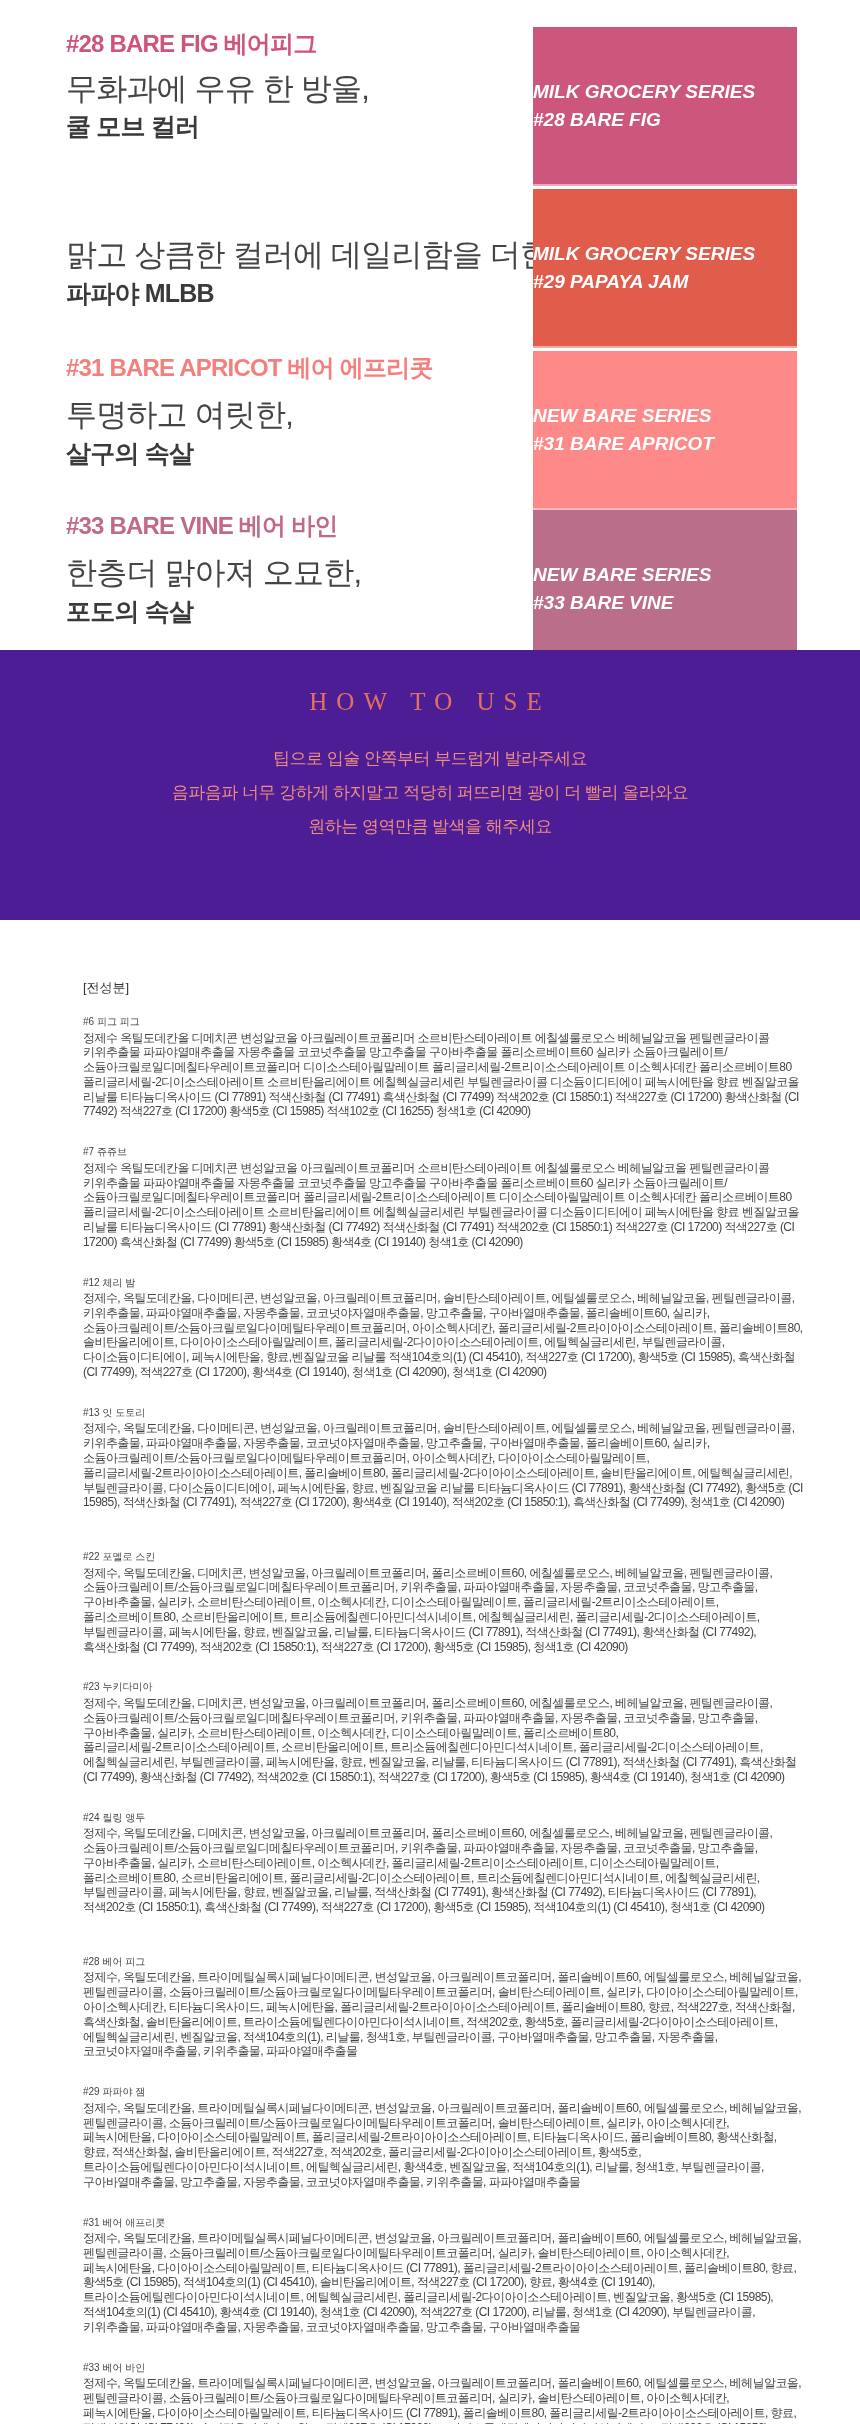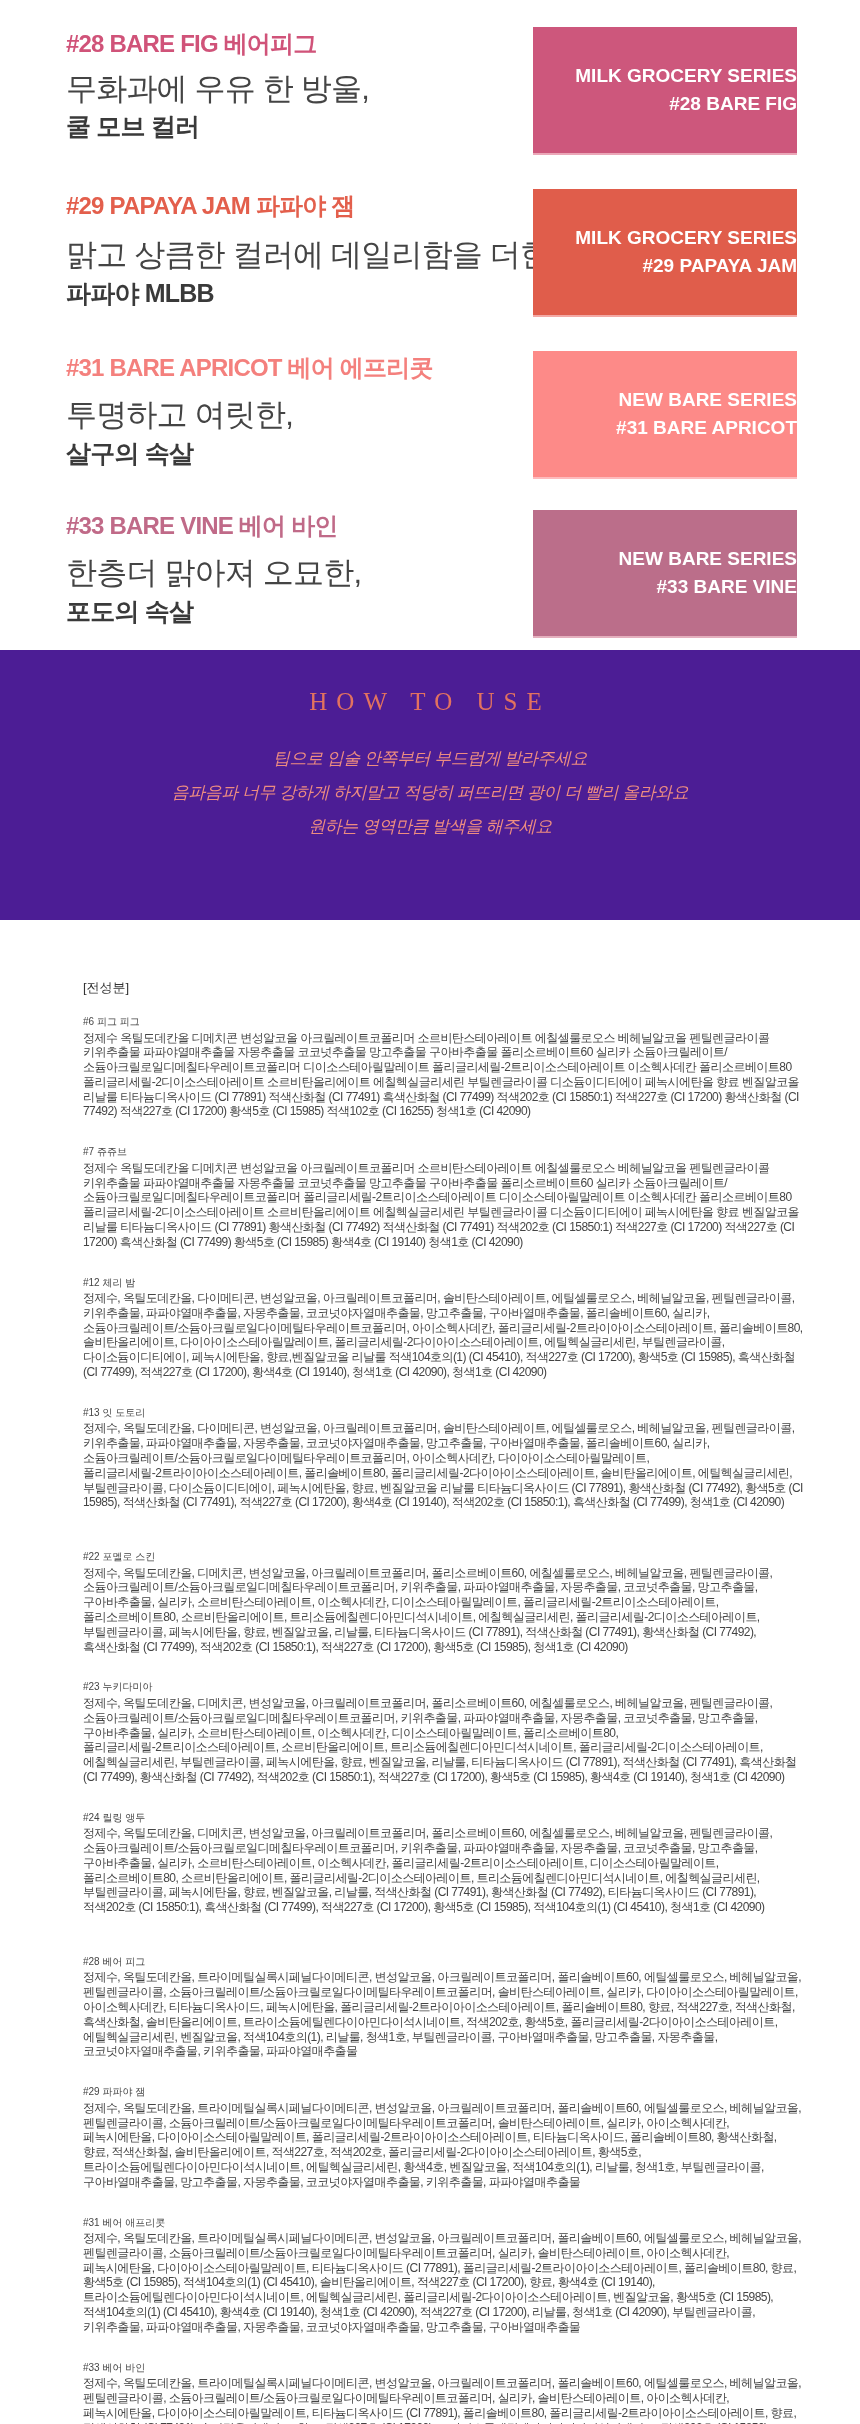--- a/index.html
+++ b/index.html
@@ -4,25 +4,25 @@
 <style>
   * { box-sizing: border-box; margin: 0; padding: 0; }
   html, body { width: 860px; background: #ffffff; }
   body { font-family: "Liberation Sans", "DejaVu Sans", sans-serif; color: #333; }
 
   .shades { position: relative; width: 860px; height: 650px; background: #fff; }
   .shade { position: absolute; left: 0; width: 860px; height: 140px; }
   .shade .title { position: absolute; left: 66px; top: 0; font-size: 24px; font-weight: bold; letter-spacing: -0.8px; white-space: nowrap; }
   .shade .desc { position: absolute; left: 66px; top: 40px; font-size: 31px; color: #444; letter-spacing: -0.8px; white-space: nowrap; }
   .shade .emph { position: absolute; left: 66px; top: 82px; font-size: 25px; font-weight: bold; color: #3a3a3a; letter-spacing: -0.8px; white-space: nowrap; }
-  .shade .swatch { position: absolute; left: 533px; width: 264px; height: 128px; display: flex; flex-direction: column; align-items: flex-end; justify-content: center; color: #fff; font-size: 19px; font-weight: bold; line-height: 28px; text-align: center; border-bottom: 2px solid rgba(255,220,225,0.6); }
+  .shade .swatch { position: absolute; left: 533px; width: 264px; height: 159px; display: flex; flex-direction: column; align-items: flex-start; justify-content: center; color: #fff; font-size: 19px; font-weight: bold; line-height: 28px; text-align: center; border-bottom: 2px solid rgba(255,220,225,0.6); font-style: italic; }
 
   .howto { width: 860px; height: 270px; background: #4c1d95; text-align: center; position: relative; }
   .howto h2 { position: absolute; left: 0; width: 860px; top: 38px; font-family: "Liberation Serif", "DejaVu Serif", serif; font-weight: normal; font-size: 25px; letter-spacing: 9px; color: #e2725f; }
-  .howto .lines { position: absolute; left: 0; width: 860px; top: 92px; font-style: italic; }
+  .howto .lines { position: absolute; left: 0; width: 860px; top: 92px; }
   .howto .lines div { font-size: 17px; color: #ee8d80; line-height: 34px; letter-spacing: -0.5px; }
 
   .ingredients { width: 860px; padding: 59px 0 40px 83px; }
   .ingredients .heading { font-size: 13px; color: #333; margin-bottom: 18px; }
   .ing-block { margin-bottom: 26px; }
   .ing-block .name { font-size: 10px; color: #444; line-height: 14.5px; margin-bottom: 1px; }
   .ing-block .text { font-size: 12px; color: #444; line-height: 14.8px; letter-spacing: -0.55px; width: 720px; word-break: keep-all; }
 </style>
 </head>
 <body>
@@ -32,21 +32,20 @@
     <div class="title" style="color: rgb(208, 83, 121);">#28 BARE FIG 베어피그</div>
     <div class="desc">무화과에 우유 한 방울,</div>
     <div class="emph">쿨 모브 컬러</div>
     <div class="swatch" style="top: -1px; background: rgb(205, 87, 124);">
       <span>MILK GROCERY SERIES</span>
       <span>#28 BARE FIG</span>
     </div>
   </div>
 
   <div class="shade" style="top:190px">
-    <div class="title" style="color: rgb(227, 95, 76);">#29 PAPAYA JAM 파파야 잼</div>
     <div class="desc" style="top:44px">맑고 상큼한 컬러에 데일리함을 더한,</div>
     <div class="emph" style="top:87px">파파야 MLBB</div>
     <div class="swatch" style="top: -1px; background: rgb(224, 93, 75);">
       <span>MILK GROCERY SERIES</span>
       <span>#29 PAPAYA JAM</span>
     </div>
   </div>
 
   <div class="shade" style="top:352px">
     <div class="title" style="color: rgb(244, 128, 125);">#31 BARE APRICOT 베어 에프리콧</div>

